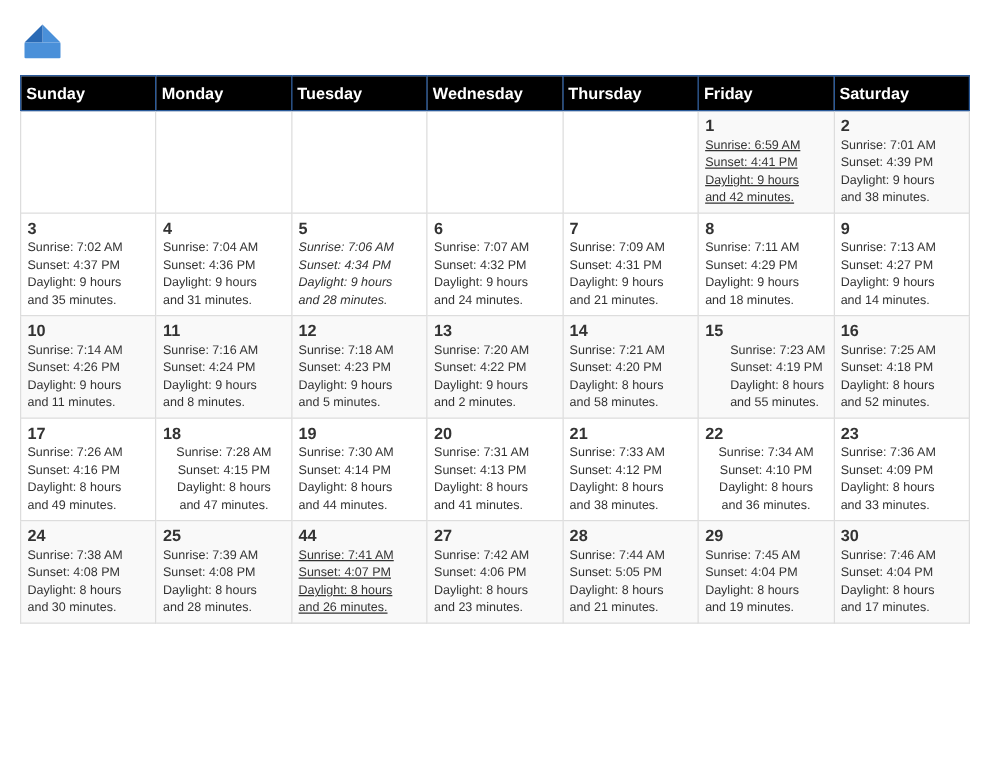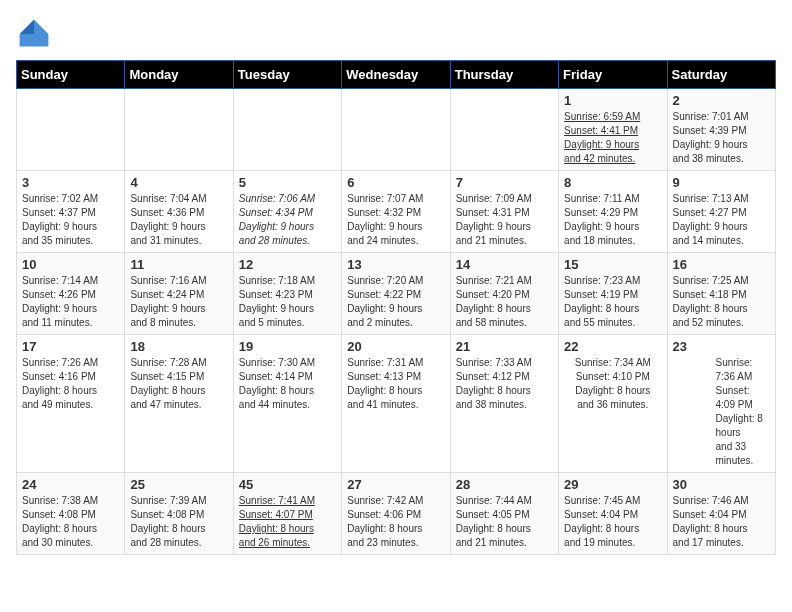--- a/index.html
+++ b/index.html
@@ -236,21 +236,21 @@
         </td>
         <td>
           <span class="day-number">14</span>
           <div class="day-info" style="white-space: pre-line;">Sunrise: 7:21 AM
 Sunset: 4:20 PM
 Daylight: 8 hours
 and 58 minutes.</div>
         </td>
         <td>
           <span class="day-number">15</span>
-          <div class="day-info" style="white-space: pre-line;">Sunrise: 7:23 AM
+          <div class="day-info" style="white-space: pre-line; margin-left: 20px;">Sunrise: 7:23 AM
 Sunset: 4:19 PM
 Daylight: 8 hours
 and 55 minutes.</div>
         </td>
         <td>
           <span class="day-number">16</span>
           <div class="day-info" style="white-space: pre-line;">Sunrise: 7:25 AM
 Sunset: 4:18 PM
 Daylight: 8 hours
 and 52 minutes.</div>
@@ -259,21 +259,21 @@
       <tr>
         <td>
           <span class="day-number">17</span>
           <div class="day-info" style="white-space: pre-line;">Sunrise: 7:26 AM
 Sunset: 4:16 PM
 Daylight: 8 hours
 and 49 minutes.</div>
         </td>
         <td>
           <span class="day-number">18</span>
-          <div class="day-info" style="white-space: pre-line;">Sunrise: 7:28 AM
+          <div class="day-info" style="white-space: pre-line; text-align: center;">Sunrise: 7:28 AM
 Sunset: 4:15 PM
 Daylight: 8 hours
 and 47 minutes.</div>
         </td>
         <td>
           <span class="day-number">19</span>
           <div class="day-info" style="white-space: pre-line;">Sunrise: 7:30 AM
 Sunset: 4:14 PM
 Daylight: 8 hours
 and 44 minutes.</div>
@@ -294,21 +294,21 @@
         </td>
         <td>
           <span class="day-number">22</span>
           <div class="day-info" style="white-space: pre-line; text-align: center;">Sunrise: 7:34 AM
 Sunset: 4:10 PM
 Daylight: 8 hours
 and 36 minutes.</div>
         </td>
         <td>
           <span class="day-number">23</span>
-          <div class="day-info" style="white-space: pre-line; margin-left: 43px;">Sunrise: 7:36 AM
+          <div class="day-info" style="white-space: pre-line;">Sunrise: 7:36 AM
 Sunset: 4:09 PM
 Daylight: 8 hours
 and 33 minutes.</div>
         </td>
       </tr>
       <tr>
         <td>
           <span class="day-number">24</span>
           <div class="day-info" style="white-space: pre-line;">Sunrise: 7:38 AM
 Sunset: 4:08 PM
@@ -316,37 +316,37 @@
 and 30 minutes.</div>
         </td>
         <td>
           <span class="day-number">25</span>
           <div class="day-info" style="white-space: pre-line;">Sunrise: 7:39 AM
 Sunset: 4:08 PM
 Daylight: 8 hours
 and 28 minutes.</div>
         </td>
         <td>
-          <span class="day-number">45</span>
+          <span class="day-number">44</span>
           <div class="day-info" style="white-space: pre-line; text-decoration: underline;">Sunrise: 7:41 AM
 Sunset: 4:07 PM
 Daylight: 8 hours
 and 26 minutes.</div>
         </td>
         <td>
           <span class="day-number">27</span>
           <div class="day-info" style="white-space: pre-line;">Sunrise: 7:42 AM
 Sunset: 4:06 PM
 Daylight: 8 hours
 and 23 minutes.</div>
         </td>
         <td>
           <span class="day-number">28</span>
           <div class="day-info" style="white-space: pre-line;">Sunrise: 7:44 AM
-Sunset: 4:05 PM
+Sunset: 5:05 PM
 Daylight: 8 hours
 and 21 minutes.</div>
         </td>
         <td>
           <span class="day-number">29</span>
           <div class="day-info" style="white-space: pre-line;">Sunrise: 7:45 AM
 Sunset: 4:04 PM
 Daylight: 8 hours
 and 19 minutes.</div>
         </td>

